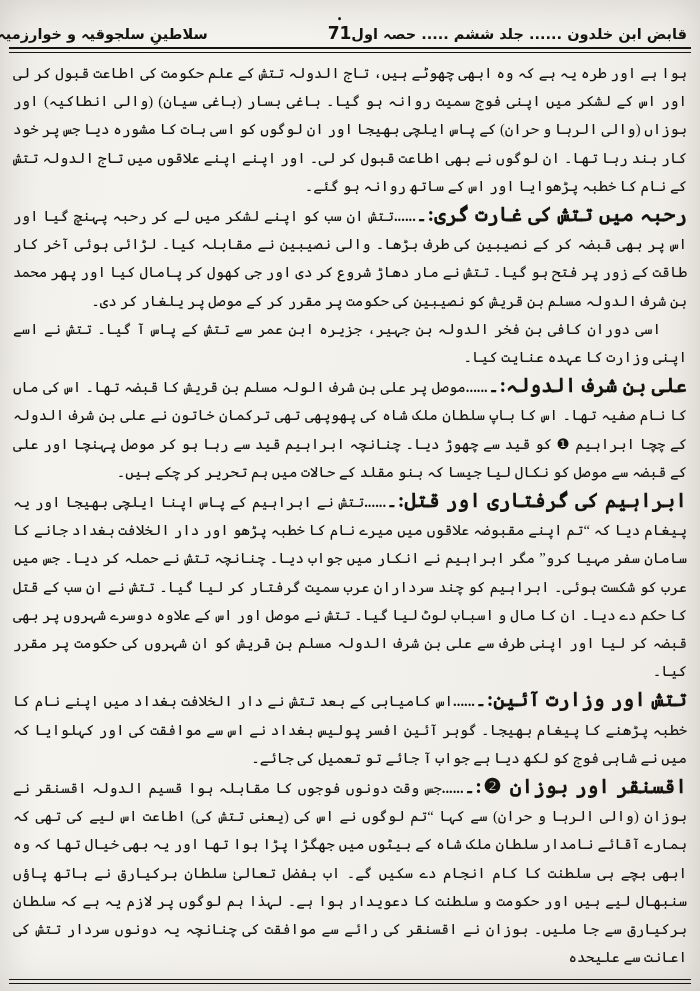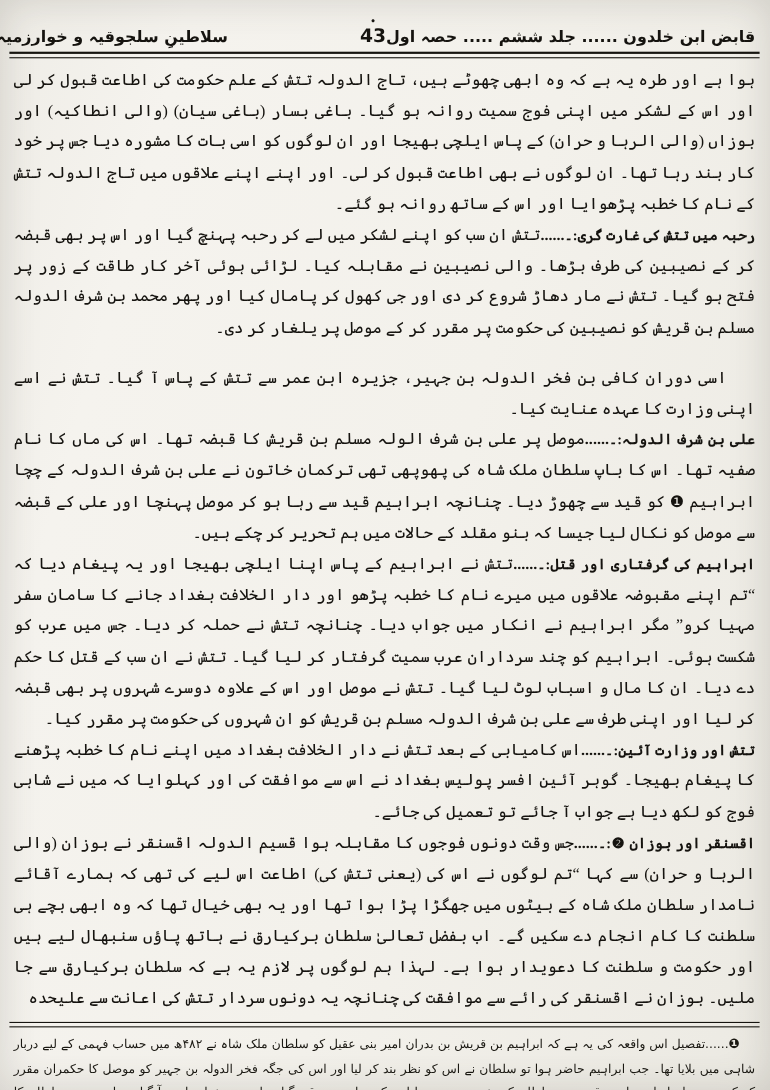--- a/index.html
+++ b/index.html
@@ -36,22 +36,22 @@
   }
   
   .bodytext {
     padding: 2px 4px 0 4px;
     font-size: 14.6px;
     line-height: 28.2px;
     text-align: justify;
     text-align-last: right;
   }
   .bodytext p { margin: 0; font-family: Liberation Serif, serif; }
-  .bodytext p.indent { text-indent: 26px; margin-top: 17px; }
-  .sec-heading { font-weight: bold; font-size: 13px; }
+  .bodytext p.indent { text-indent: 26px; }
+  .sec-heading { font-weight: bold; font-size: 20px; }
   .leader { font-weight: bold; letter-spacing: .5px; }
   
   .fn-divider {
     height: 3px; margin: 7px 0 5px 0;
     border-top: 1.8px solid #16140f;
     border-bottom: 1.2px solid #16140f;
   }
   .footnotes {
     padding: 0 4px 0 4px;
     font-size: 11.2px;
@@ -65,21 +65,21 @@
 </style>
 </head>
 <body>
 
 <div class="page">
 
   <div class="hdr">
     <span class="hdr-book">قابض ابن خلدون ...... جلد ششم ..... حصہ اول</span>
     <span class="hdr-page">
       <span class="hdr-orn">•</span>
-      <span class="hdr-num">43</span>
+      <span class="hdr-num">71</span>
     </span>
     <span class="hdr-chapter">سلاطینِ سلجوقیہ و خوارزمیہ کا ذکر اور تاتاریوں کا طوفان</span>
   </div>
   <div class="hdr-rule"></div>
 
   <div class="bodytext">
 
     <p><span>ہوا ہے اور طرہ یہ ہے کہ وہ ابھی چھوٹے ہیں، تاج الدولہ تتش کے علم حکومت کی اطاعت قبول کر لی اور اس کے لشکر میں اپنی فوج سمیت روانہ ہو گیا۔ باغی بسار (باغی سیان) (والی انطاکیہ) اور بوزاں (والی الرہا و حران) کے پاس ایلچی بھیجا اور ان لوگوں کو اسی بات کا مشورہ دیا جس پر خود کار بند رہا تھا۔ ان لوگوں نے بھی اطاعت قبول کر لی۔ اور اپنے اپنے علاقوں میں تاج الدولہ تتش کے نام کا خطبہ پڑھوایا اور اس کے ساتھ روانہ ہو گئے۔</span></p>
 
     <p><span class="sec-heading">رحبہ میں تتش کی غارت گری:۔</span><span class="leader">......</span><span>تتش ان سب کو اپنے لشکر میں لے کر رحبہ پہنچ گیا اور اس پر بھی قبضہ کر کے نصیبین کی طرف بڑھا۔ والی نصیبین نے مقابلہ کیا۔ لڑائی ہوئی آخر کار طاقت کے زور پر فتح ہو گیا۔ تتش نے مار دھاڑ شروع کر دی اور جی کھول کر پامال کیا اور پھر محمد بن شرف الدولہ مسلم بن قریش کو نصیبین کی حکومت پر مقرر کر کے موصل پر یلغار کر دی۔</span></p>

